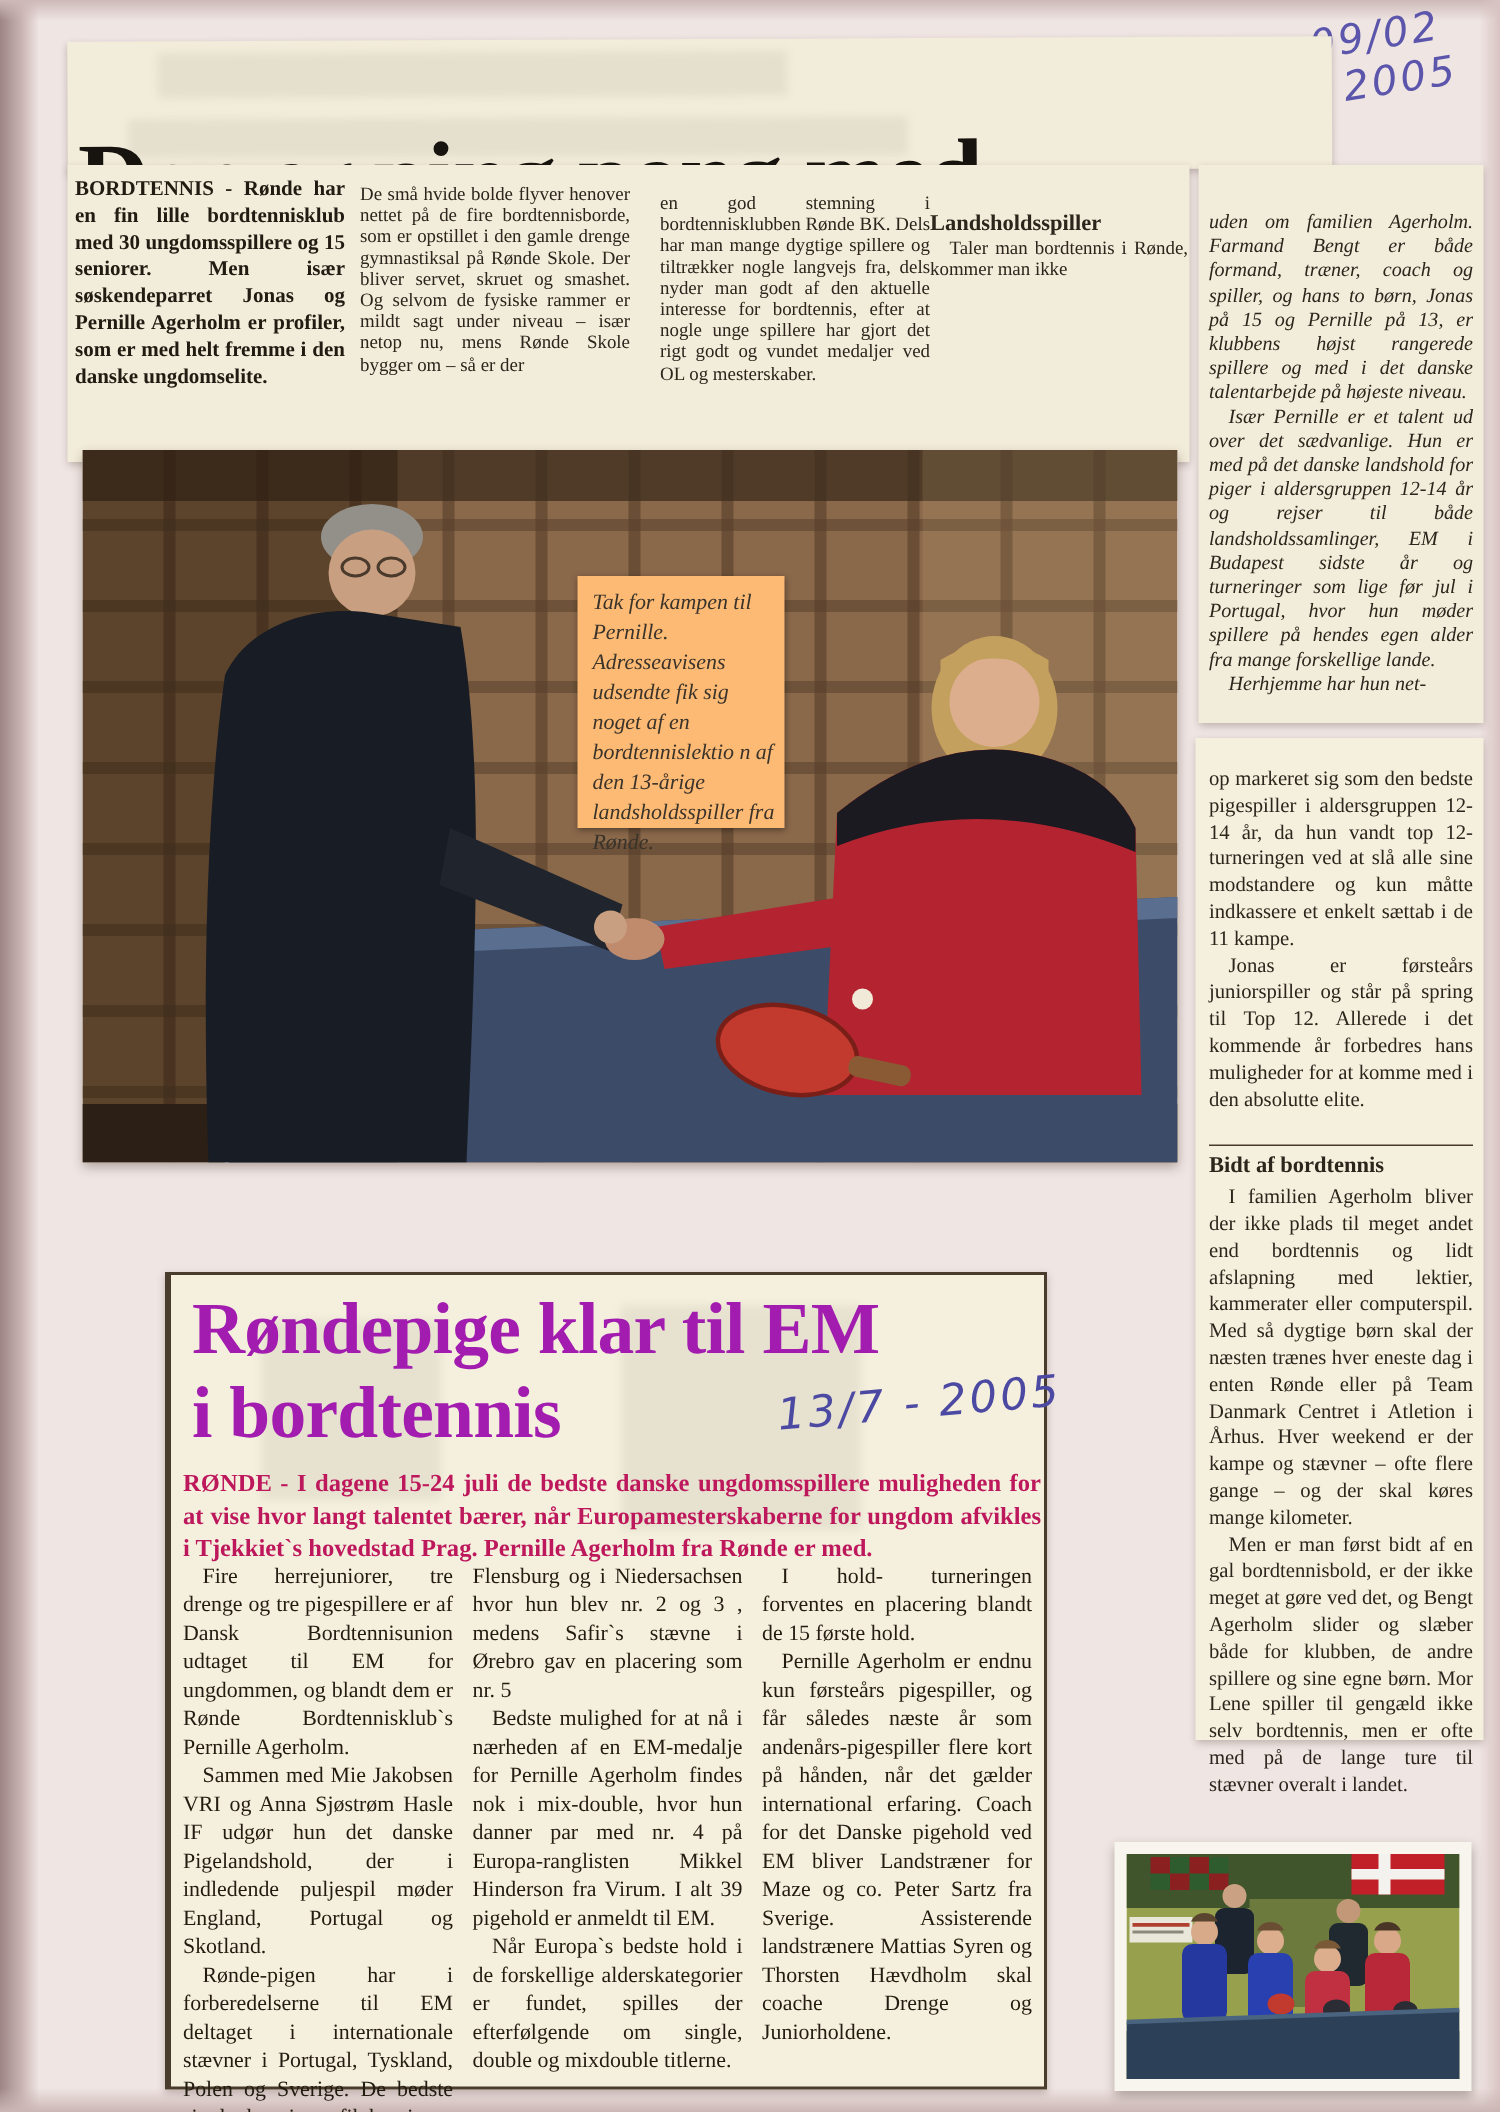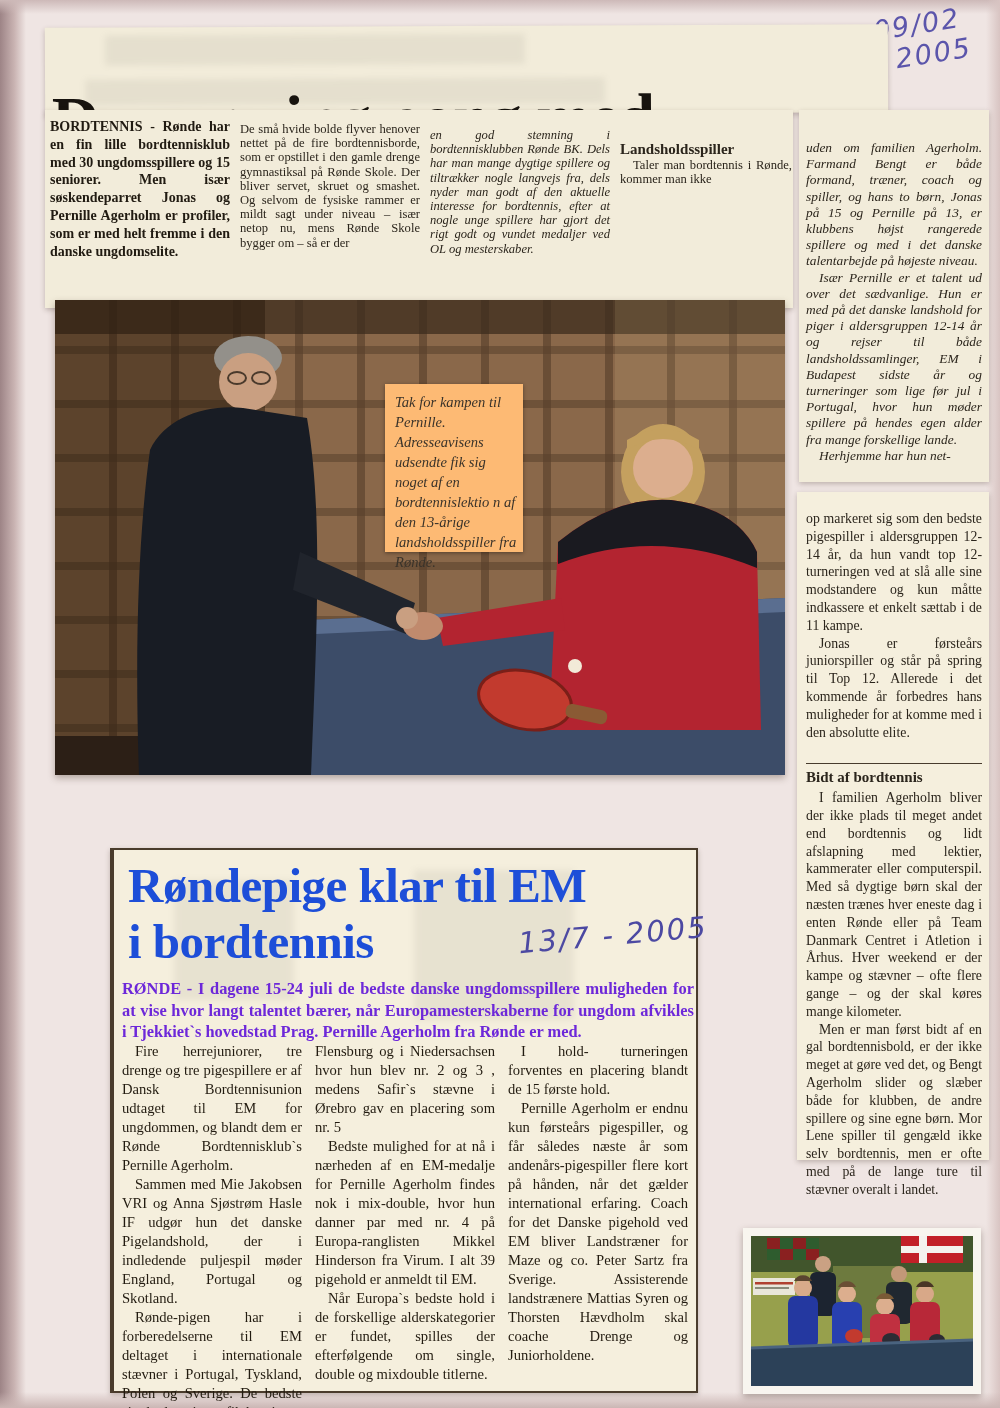--- a/index.html
+++ b/index.html
@@ -37,23 +37,23 @@
   .para{margin:0;}
   .para.ind{text-indent:13px;}
   .subhead{font-weight:bold;font-size:15px;margin:10px 0 2px 0;text-indent:0;}
   .subhead.ruled{border-top:1.5px solid #473b2c;padding-top:5px;margin-top:22px;}
 
   .caption{position:absolute;left:330px;top:84px;width:138px;height:168px;
     background:#fdba74;padding:8px 6px 8px 10px;box-sizing:border-box;
     font-style:italic;font-size:14.6px;line-height:20px;color:#3a332a;
     box-shadow:0 1px 4px rgba(0,0,0,.4);}
 
-  .headline2{font-weight:bold;color:#1d4ed8;font-size:49px;line-height:56px;
+  .headline2{font-weight:bold;color:#a21caf;font-size:49px;line-height:56px;
     letter-spacing:-.5px;}
-  .intro2{font-weight:bold;font-size:16.4px;line-height:21.5px;color:#6d28d9;
+  .intro2{font-weight:bold;font-size:16.4px;line-height:21.5px;color:#be185d;
     text-align:justify;}
 
   .bleed{position:absolute;filter:blur(3px);opacity:.12;background:#8a877a;}
 
   .photo-frame{position:absolute;background:#f8f5ef;box-shadow:0 3px 7px rgba(60,40,30,.35);}
   .photo-frame svg{display:block;}
 </style>
 </head>
 <body>
 
@@ -72,21 +72,21 @@
     <div class="bleed" style="left:60px;top:8px;width:420px;height:30px;"></div>
     <div class="bleed" style="left:40px;top:52px;width:520px;height:26px;"></div>
   </div>
   <h1 class="headline1">Den er ping pong med</h1>
 
   <div class="paper" style="left:45px;top:110px;width:748px;height:198px;"></div>
   <div class="paper" style="left:799px;top:110px;width:190px;height:372px;"></div>
 
   <div class="col c-a1b" style="left:50px;top:118px;width:180px;">BORDTENNIS - Rønde har en fin lille bordtennisklub med 30 ungdomsspillere og 15 seniorer. Men især søskendeparret Jonas og Pernille Agerholm er profiler, som er med helt fremme i den danske ungdomselite.</div>
   <div class="col c-a1" style="left:240px;top:122px;width:180px;">De små hvide bolde flyver henover nettet på de fire bordtennisborde, som er opstillet i den gamle drenge gymnastiksal på Rønde Skole. Der bliver servet, skruet og smashet. Og selvom de fysiske rammer er mildt sagt under niveau – især netop nu, mens Rønde Skole bygger om – så er der</div>
-  <div class="col c-a1" style="left:430px;top:128px;width:180px;font-style:italic;">en god stemning i bordtennisklubben Rønde BK. Dels har man mange dygtige spillere og tiltrækker nogle langvejs fra, dels nyder man godt af den aktuelle interesse for bordtennis, efter at nogle unge spillere har gjort det rigt godt og vundet medaljer ved OL og mesterskaber.</div>
+  <div class="col c-a1" style="left:440px;top:128px;width:180px;">en god stemning i bordtennisklubben Rønde BK. Dels har man mange dygtige spillere og tiltrækker nogle langvejs fra, dels nyder man godt af den aktuelle interesse for bordtennis, efter at nogle unge spillere har gjort det rigt godt og vundet medaljer ved OL og mesterskaber.</div>
   <div class="col c-a1" style="left:620px;top:132px;width:172px;">
     <p class="para subhead">Landsholdsspiller</p>
     <p class="para ind">Taler man bordtennis i Rønde, kommer man ikke</p>
   </div>
   <div class="col c-a1r" style="left:806px;top:140px;width:176px;font-style:italic;">
     <p class="para">uden om familien Agerholm. Farmand Bengt er både formand, træner, coach og spiller, og hans to børn, Jonas på 15 og Pernille på 13, er klubbens højst rangerede spillere og med i det danske talentarbejde på højeste niveau.</p>
     <p class="para ind">Især Pernille er et talent ud over det sædvanlige. Hun er med på det danske landshold for piger i aldersgruppen 12-14 år og rejser til både landsholdssamlinger, EM i Budapest sidste år og turneringer som lige før jul i Portugal, hvor hun møder spillere på hendes egen alder fra mange forskellige lande.</p>
     <p class="para ind">Herhjemme har hun net-</p>
   </div>
 

